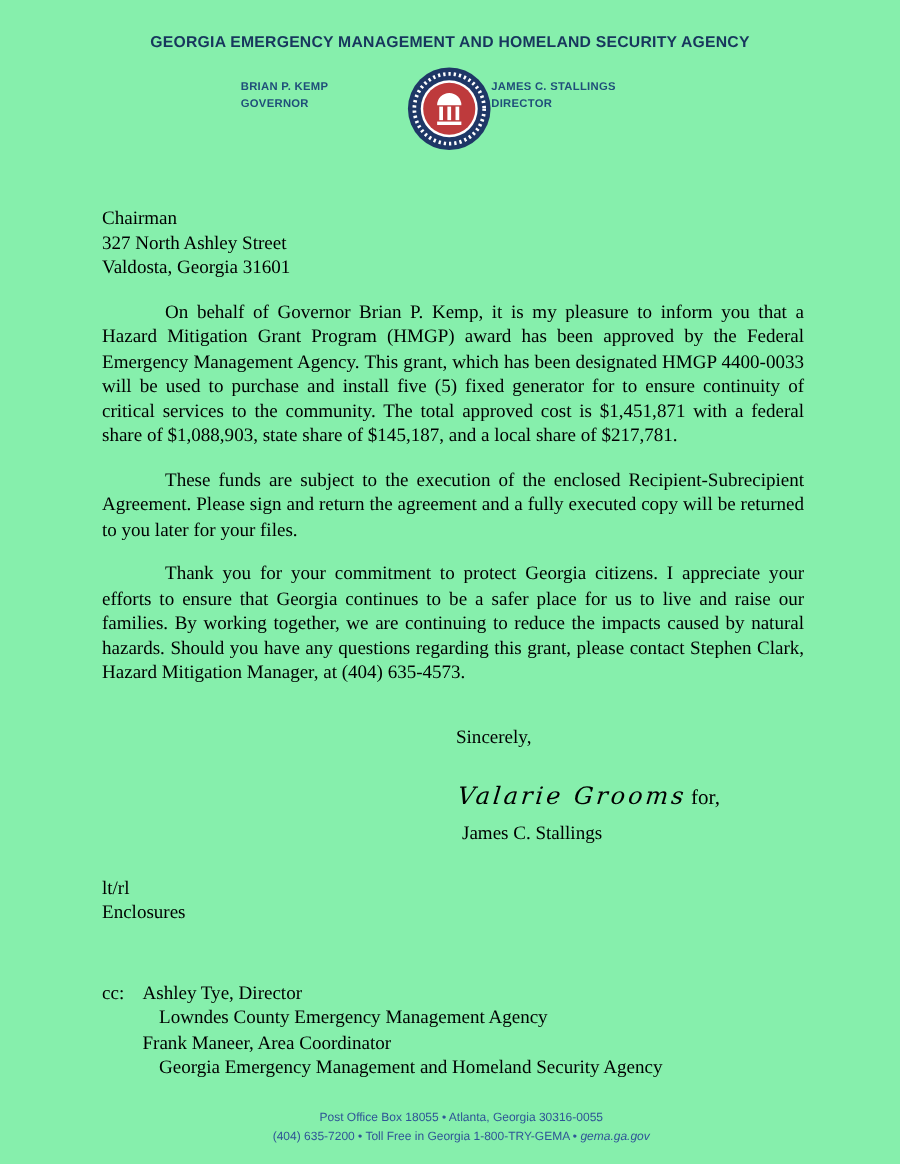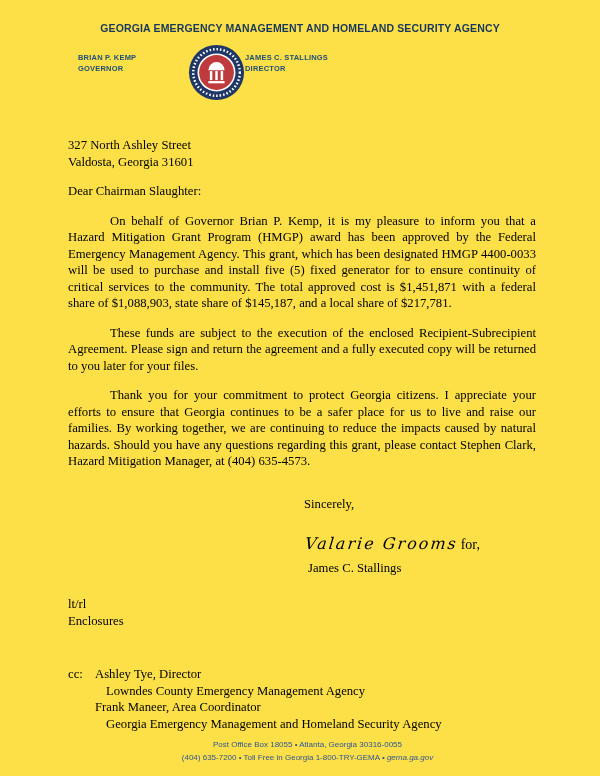--- a/index.html
+++ b/index.html
@@ -1,28 +1,28 @@
 <!DOCTYPE html>
 <html><head>
 <meta charset="utf-8">
 <style>
   * { box-sizing: border-box; }
   html, body { margin: 0; padding: 0; background: #e8e8e8; }
   .page {
-    width: 600px; height: 776px; margin: 0 auto; background: #fde047;
+    width: 600px; height: 776px; margin: 0 auto; background: #86efac;
     position: relative; overflow: hidden;
     font-family: "Liberation Serif", serif; color: #000;
   }
   .agency-title {
     padding-top: 22px; text-align: center;
     font-family: "Liberation Sans", sans-serif; font-weight: bold;
     font-size: 10.5px; letter-spacing: 0.15px; color: #17365D;
   }
   .letterhead {
-    display: flex; justify-content: flex-start; align-items: flex-start;
+    display: flex; justify-content: center; align-items: flex-start;
     margin: 10px 80px 0 78px;
   }
   .official-block {
     font-family: "Liberation Sans", sans-serif; font-weight: bold;
     font-size: 7.5px; line-height: 1.5; color: #1F4E79;
     letter-spacing: 0.2px; margin-top: 8px; min-width: 110px;
   }
   .seal-svg { display: block; margin-top: 0; }
   .letter-date { margin-top: 12px; text-align: center; font-size: 12.5px; }
   .content { margin: 36px 64px 0 68px; font-size: 12.7px; line-height: 1.3; }
@@ -77,25 +77,25 @@
     <div class="official-block">
       <div>JAMES C. STALLINGS</div>
       <div>DIRECTOR</div>
     </div>
   </div>
 
 
   <div class="content">
 
     <div>
+      <div class="recipient-line">Chairman</div>
       <div class="recipient-line">327 North Ashley Street</div>
       <div class="recipient-line">Valdosta, Georgia 31601</div>
     </div>
 
-    <div class="salutation">Dear Chairman Slaughter:</div>
 
     <p class="body-par">On behalf of Governor Brian P. Kemp, it is my pleasure to inform you that a Hazard Mitigation Grant Program (HMGP) award has been approved by the Federal Emergency Management Agency.  This grant, which has been designated HMGP 4400-0033 will be used to purchase and install five (5) fixed generator for to ensure continuity of critical services to the community. The total approved cost is $1,451,871 with a federal share of $1,088,903, state share of $145,187, and a local share of $217,781.</p>
     <p class="body-par">These funds are subject to the execution of the enclosed Recipient-Subrecipient Agreement.  Please sign and return the agreement and a fully executed copy will be returned to you later for your files.</p>
     <p class="body-par">Thank you for your commitment to protect Georgia citizens.  I appreciate your efforts to ensure that Georgia continues to be a safer place for us to live and raise our families. By working together, we are continuing to reduce the impacts caused by natural hazards. Should you have any questions regarding this grant, please contact Stephen Clark, Hazard Mitigation Manager, at (404) 635-4573.</p>
 
     <div class="sig-block">
       <div>Sincerely,</div>
       <div class="sig-script-row">
         <span class="sig-script">Valarie Grooms</span><span class="sig-for">for,</span>
       </div>

